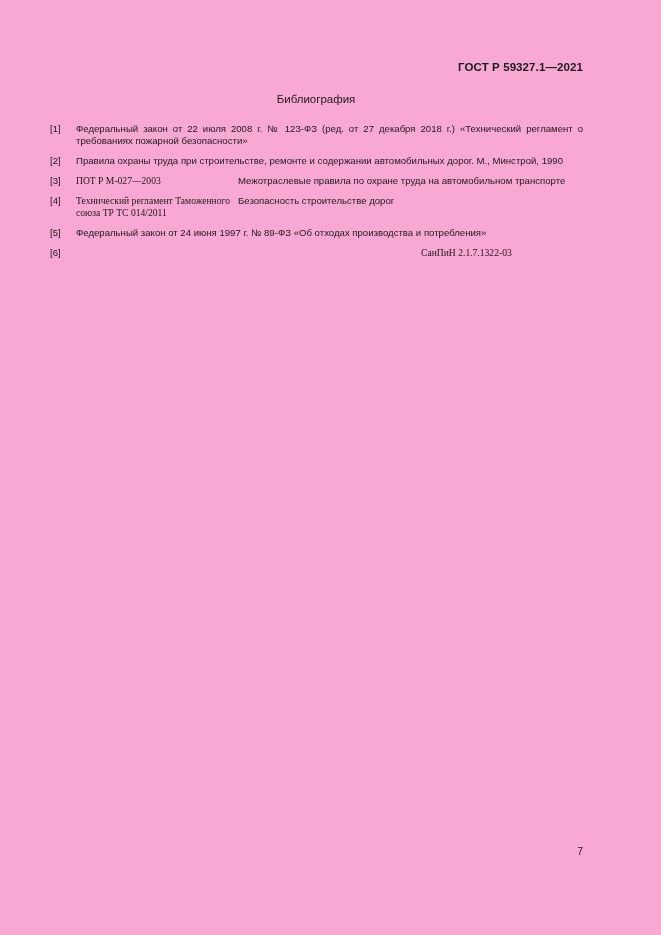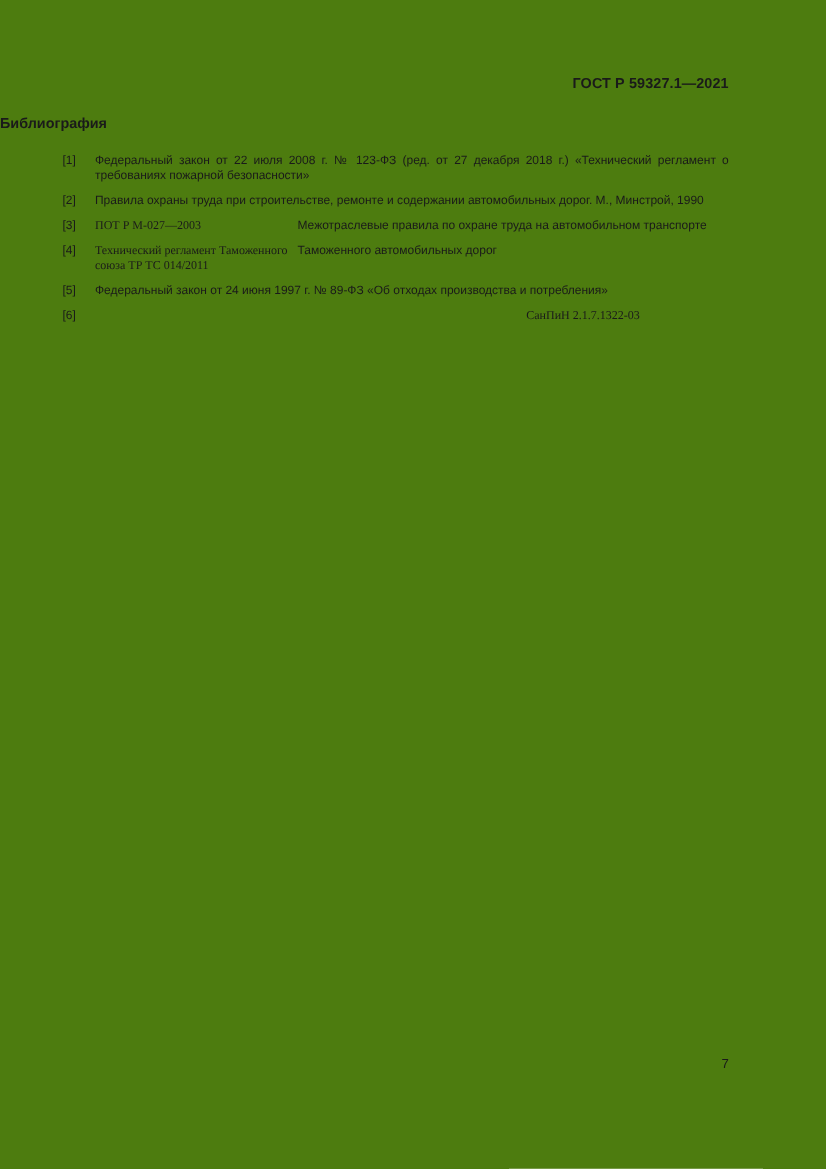--- a/index.html
+++ b/index.html
@@ -12,38 +12,39 @@
       height: 935px;
       position: relative;
       overflow: hidden;
       font-family: "Liberation Sans", sans-serif;
       color: #1a1a1a;
     }
     .page {
       position: absolute;
       left: 0; top: 0;
       width: 661px; height: 935px;
-      background: #4d7c0f;
+      background: #f9a8d4;
     }
     .doc-code {
       position: absolute;
       right: 78px;
       top: 61px;
       font-size: 11.5px;
       font-weight: bold;
       color: #1a1a1a;
       letter-spacing: 0.1px;
     }
     .section-title {
       position: absolute;
       left: 0;
       width: 632px;
       top: 93px;
+      text-align: center;
       font-size: 11.5px;
-      font-weight: bold;
+      font-weight: normal;
       color: #1a1a1a;
     }
     .bib-list {
       position: absolute;
       left: 50px;
       top: 123px;
       width: 533px;
       font-size: 9.6px;
       line-height: 12px;
       color: #1a1a1a;
@@ -113,21 +114,21 @@
       <div class="bib-body">
         <div class="bib-left">ПОТ Р М-027—2003</div>
         <div class="bib-right">Межотраслевые правила по охране труда на автомобильном транспорте</div>
       </div>
     </div>
 
     <div class="bib-item">
       <div class="bib-num">[4]</div>
       <div class="bib-body">
         <div class="bib-left">Технический регламент Таможенного союза ТР ТС 014/2011</div>
-        <div class="bib-right">Таможенного автомобильных дорог</div>
+        <div class="bib-right">Безопасность строительстве дорог</div>
       </div>
     </div>
 
     <div class="bib-item">
       <div class="bib-num">[5]</div>
       <div class="bib-body">
         <div class="bib-full">Федеральный закон от 24 июня 1997 г. № 89-ФЗ «Об отходах производства и потребления»</div>
       </div>
     </div>
 

